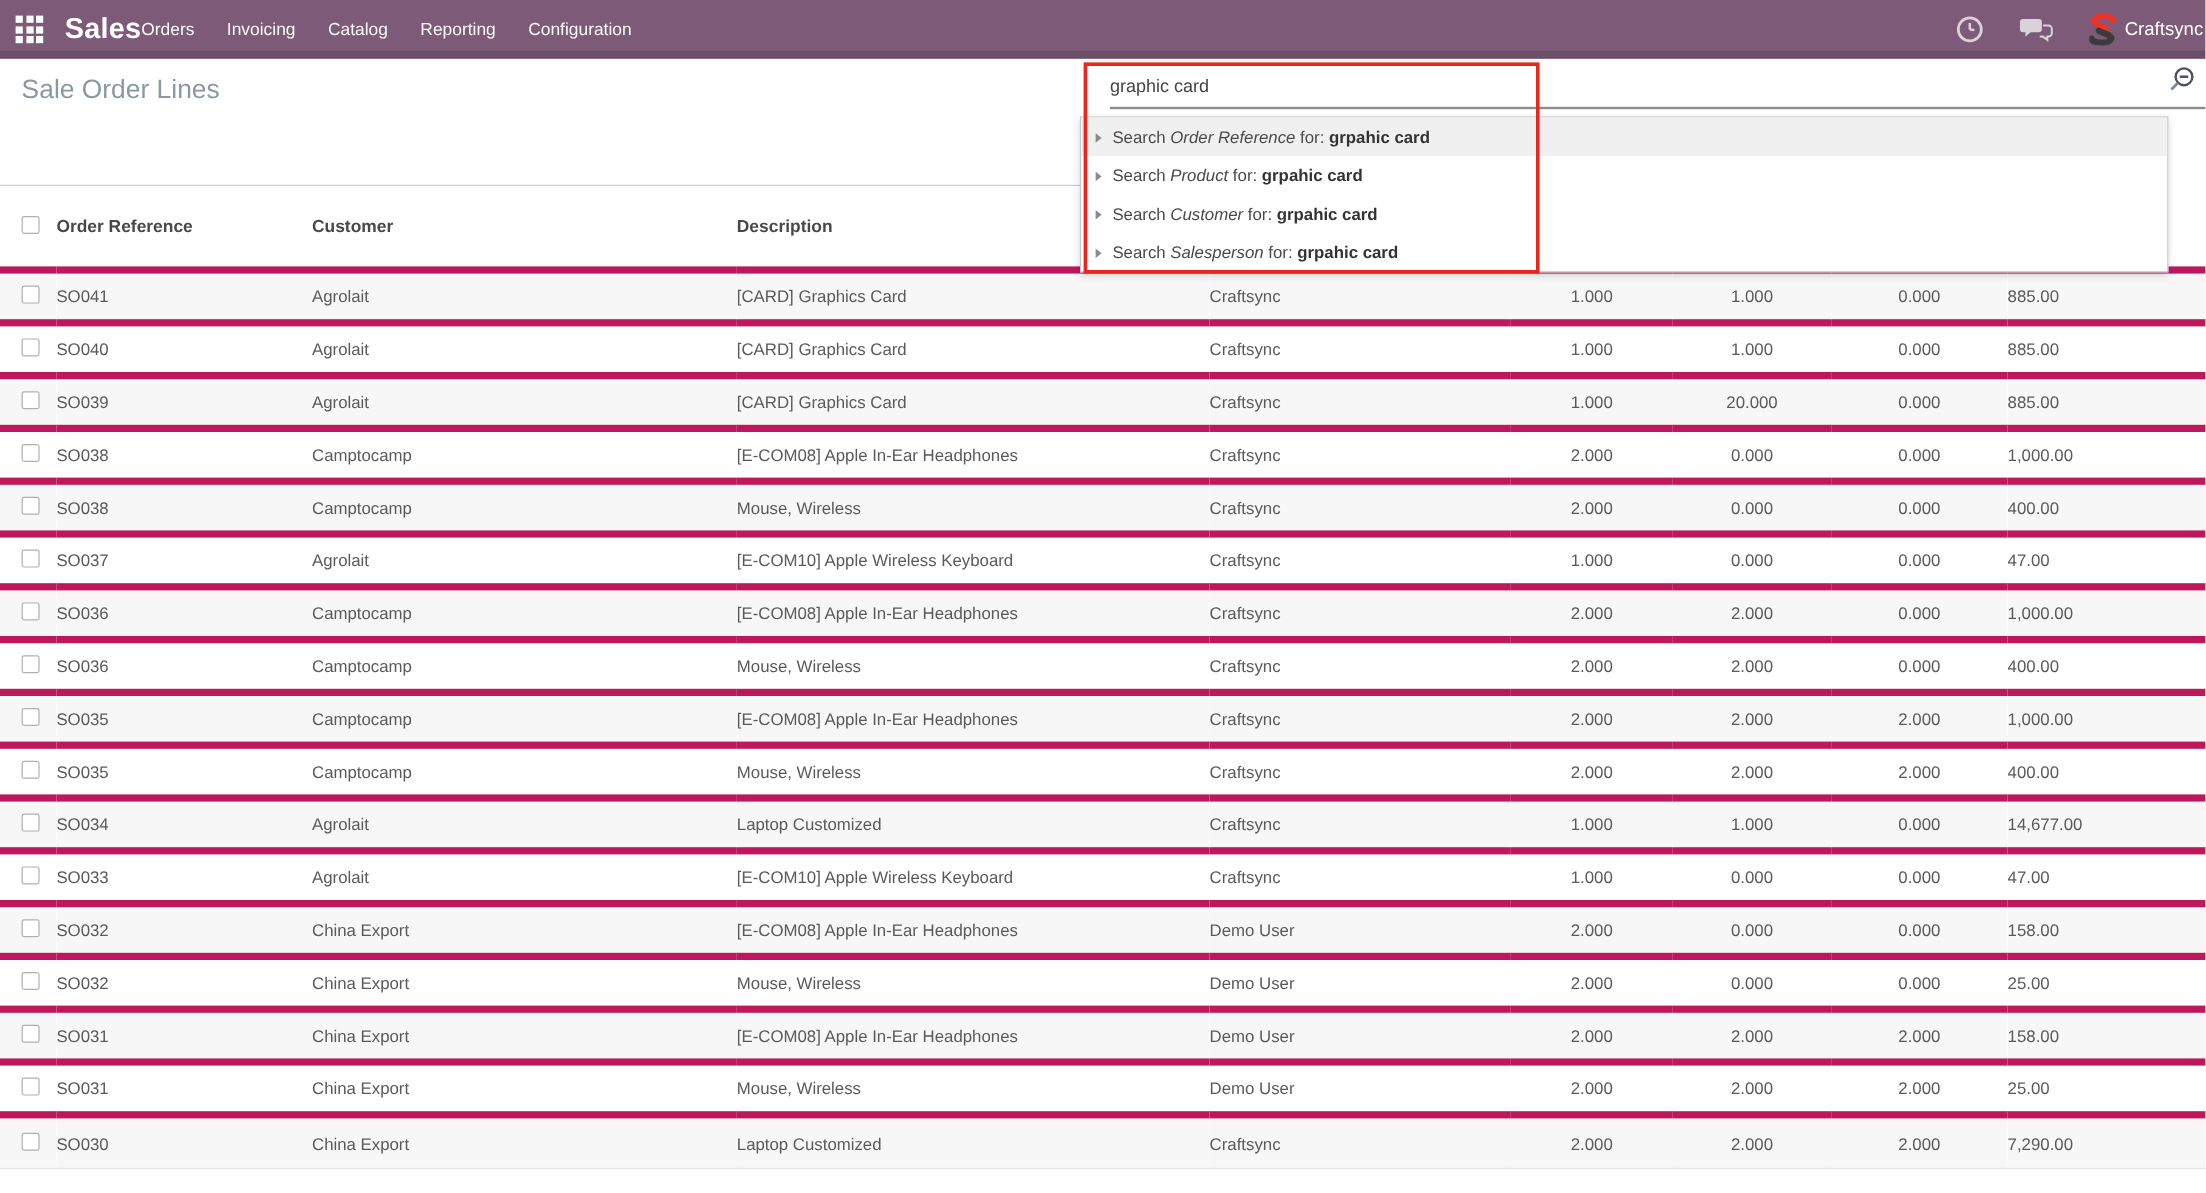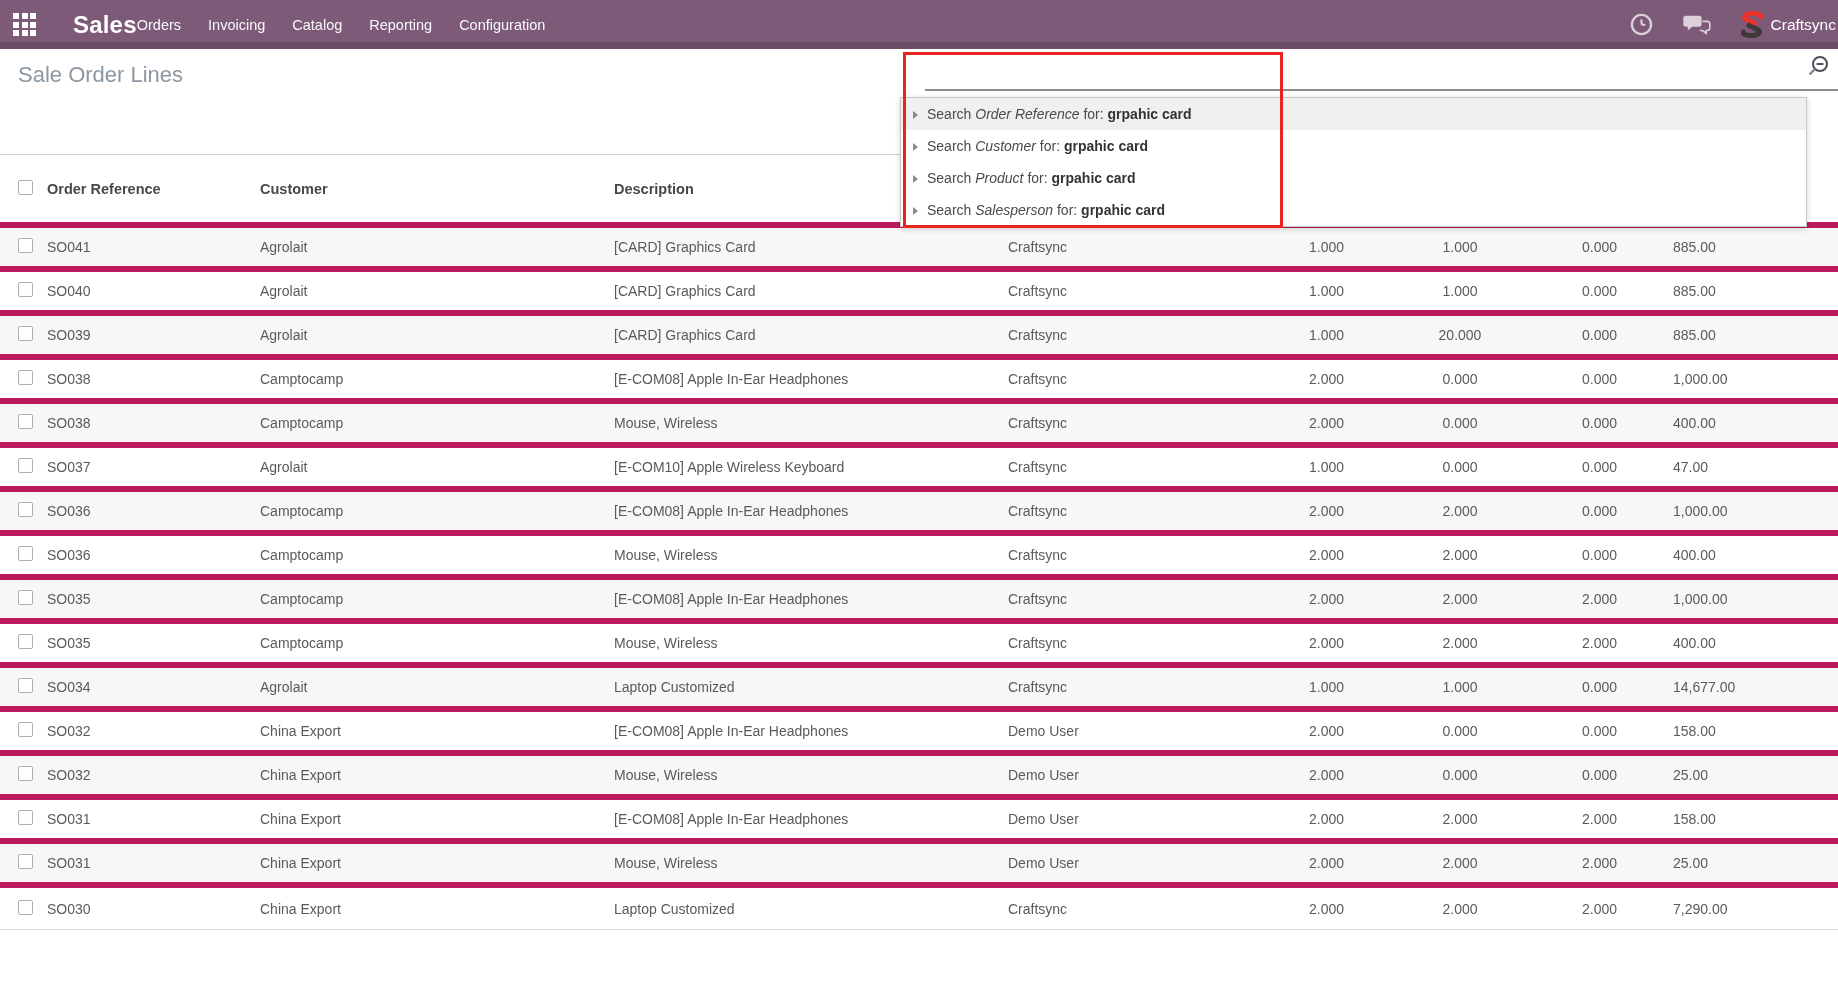--- a/index.html
+++ b/index.html
@@ -8,21 +8,21 @@
   .stage { position:relative; width:1838px; height:994px; }
 
   
   .topbar { position:absolute; left:0; top:0; width:1838px; height:49px;
     background:#7c5a78; box-shadow:inset 0 -7px 0 rgba(0,0,0,0.13);
     display:flex; align-items:center; color:#fff; z-index:5; }
   .apps-grid { margin-left:13px; width:23px; height:23px; display:grid;
     grid-template-columns:repeat(3,6px); grid-template-rows:repeat(3,6px);
     gap:2.5px; cursor:pointer; }
   .apps-grid span { background:#fff; width:6px; height:6px; }
-  .app-name { font-size:24px; font-weight:bold; margin-left:37px; letter-spacing:0.2px; }
+  .app-name { font-size:24px; font-weight:bold; margin-left:18px; letter-spacing:0.2px; }
   .menu { display:flex; gap:27px; }
   .menu .menu-item { font-size:14.5px; color:rgba(255,255,255,0.96); cursor:pointer; }
   .topbar-right { margin-left:auto; display:flex; align-items:center; }
   .tb-icon { opacity:0.72; margin-right:30px; cursor:pointer; display:block; }
   .logo { margin-right:8px; display:block; }
   .user-name { font-size:15.5px; color:#fff; margin-right:2px; cursor:pointer; white-space:nowrap; }
 
   
   .control-panel { position:absolute; left:0; top:49px; width:1466px; height:106px;
     background:#fff; border-bottom:1px solid #ccc; z-index:1; }
@@ -118,46 +118,47 @@
         <path d="M2 21 C2 25, 15 26, 18 22 C20.5 18.5, 12 17, 8 14.5" fill="none" stroke="#3d3a39" stroke-width="5" stroke-linecap="round"></path>
       </svg>
       <span class="user-name">Craftsync</span>
     </div>
   </div>
 
   <div class="control-panel">
     <h1 class="page-title">Sale Order Lines</h1>
   </div>
 
+  <input class="search-input" type="text" value="graphic card" style="">
   <div class="search-underline"></div>
   <svg class="magnifier" width="27" height="27" viewBox="0 0 27 27">
     <circle cx="16" cy="10" r="7" fill="none" stroke="#4f4f5e" stroke-width="2"></circle>
     <line x1="12.5" y1="10" x2="19.5" y2="10" stroke="#4f4f5e" stroke-width="2"></line>
     <line x1="10.8" y1="15.2" x2="5.5" y2="20.5" stroke="#7b8aa0" stroke-width="2.4"></line>
   </svg>
 
   <div class="suggestions">
 
       <div class="sugg">
         <span class="caret"></span><span>Search</span>
         <i>Order Reference</i>
         <span>for:</span>
         <b>grpahic card</b>
       </div>
 
       <div class="sugg">
         <span class="caret"></span><span>Search</span>
-        <i>Customer</i>
+        <i>Product</i>
         <span>for:</span>
         <b>grpahic card</b>
       </div>
 
       <div class="sugg">
         <span class="caret"></span><span>Search</span>
-        <i>Product</i>
+        <i>Customer</i>
         <span>for:</span>
         <b>grpahic card</b>
       </div>
 
       <div class="sugg">
         <span class="caret"></span><span>Search</span>
         <i>Salesperson</i>
         <span>for:</span>
         <b>grpahic card</b>
       </div>
@@ -343,20 +344,33 @@
             <td>SO034</td>
             <td>Agrolait</td>
             <td>Laptop Customized</td>
             <td>Craftsync</td>
             <td class="num">1.000</td>
             <td class="num">1.000</td>
             <td class="num">0.000</td>
             <td class="amt">14,677.00</td>
           </tr>
 
+          <tr>
+            <td class="cb-cell">
+              <span class="checkbox"></span>
+            </td>
+            <td>SO033</td>
+            <td>Agrolait</td>
+            <td>[E-COM10] Apple Wireless Keyboard</td>
+            <td>Craftsync</td>
+            <td class="num">1.000</td>
+            <td class="num">0.000</td>
+            <td class="num">0.000</td>
+            <td class="amt">47.00</td>
+          </tr>
 
           <tr>
             <td class="cb-cell">
               <span class="checkbox"></span>
             </td>
             <td>SO032</td>
             <td>China Export</td>
             <td>[E-COM08] Apple In-Ear Headphones</td>
             <td>Demo User</td>
             <td class="num">2.000</td>

